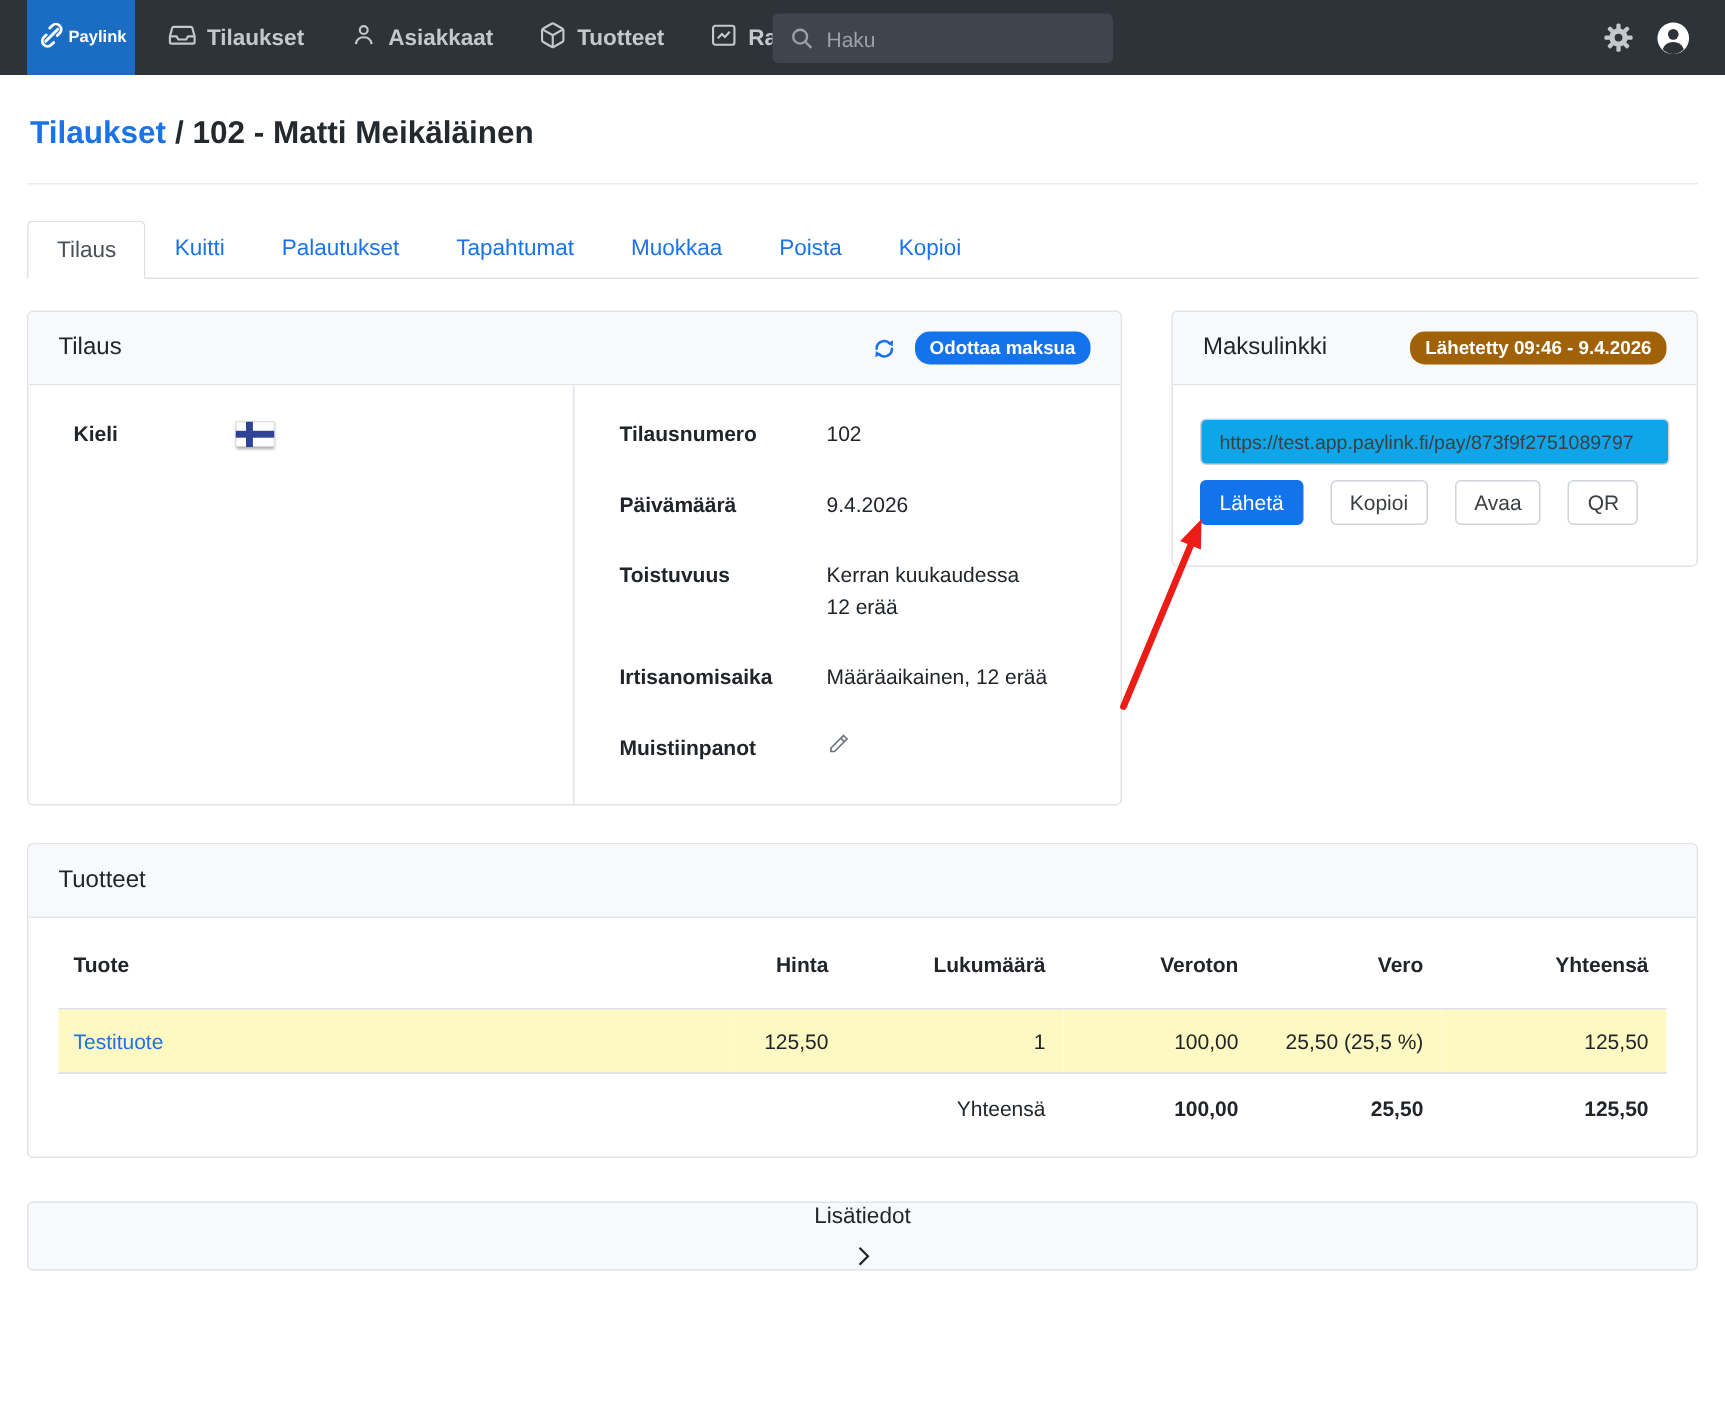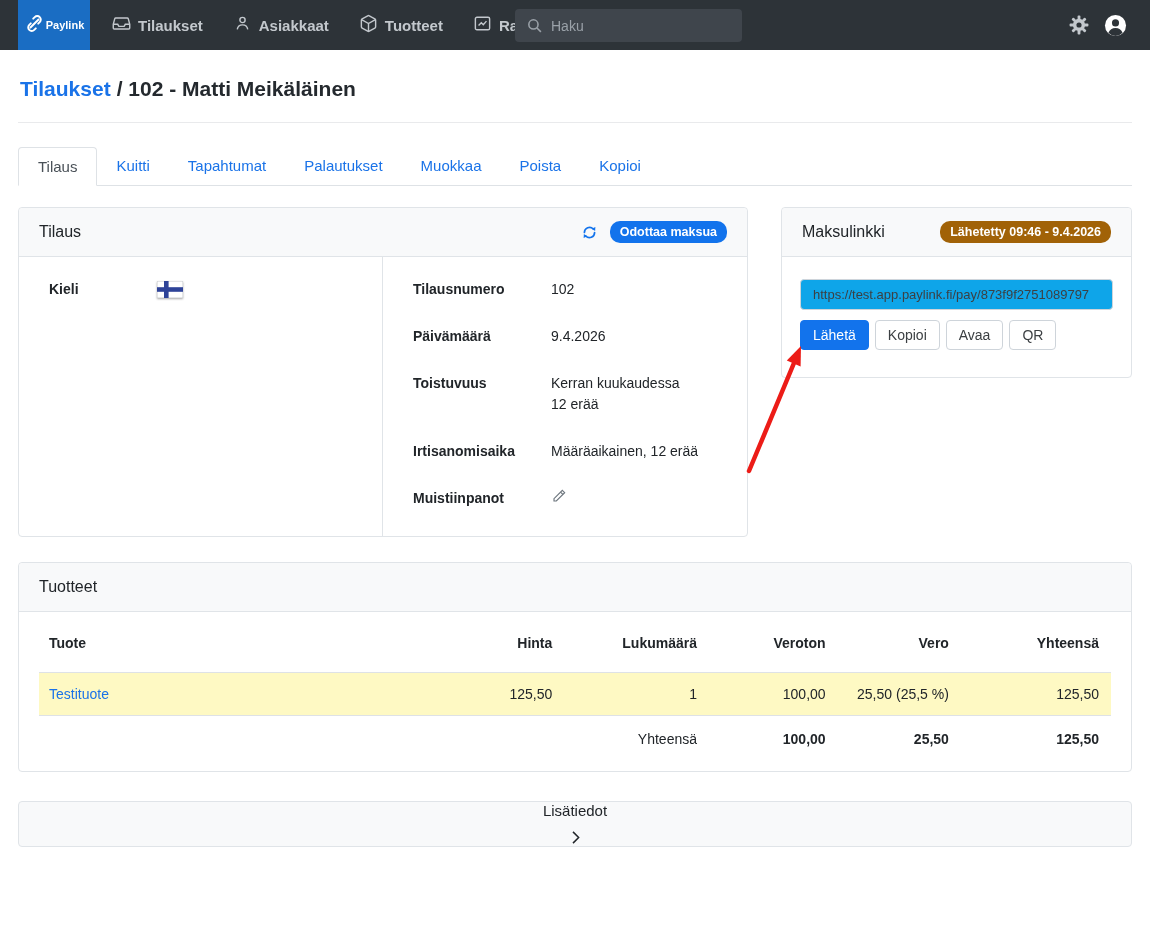--- a/index.html
+++ b/index.html
@@ -55,21 +55,21 @@
   .left .dlabel { width:108px; }
   .right-col .dlabel { width:138px; }
   .dvalue a, .link { color:#1a73e8; text-decoration:none; cursor:pointer; }
   .muted { color:#b3b9bf; }
   .flag { box-shadow:0 1px 2px rgba(0,0,0,.35); display:inline-block; margin-top:2px; }
   
   .link-card { flex:1; }
   .link-body { padding:22px 18px 27px; }
   .url-input { width:100%; height:31px; background:#0ea5e9; border:1px solid #ced4da; border-radius:4px;
                font-size:13px; color:#3c4043; padding:0 12px; font-family:inherit; }
-  .btn-row { display:flex; gap:6px; margin-top:10px; }
+  .btn-row { display:flex; gap:18px; margin-top:10px; }
   .btn { height:30px; padding:0 12px; border-radius:4px; font-size:14px; border:1px solid #ced4da;
          background:#fff; color:#3c4043; cursor:pointer; font-family:inherit; }
   .btn-primary { background:#1273ec; border-color:#1273ec; color:#fff; }
   
   .products-card { margin-top:25px; }
   .products-body { padding:0 20px 14px; }
   table { width:100%; border-collapse:collapse; font-size:14px; }
   thead th { text-align:right; font-weight:700; padding:23px 12px 21px; border-bottom:1px solid #dee2e6; }
   thead th:first-child { text-align:left; padding-left:10px; }
   tbody td { text-align:right; padding:13px 12px; background:#fef9c3; border-bottom:1px solid #dee2e6; }
@@ -172,22 +172,22 @@
 <div class="content">
 
   <h1 class="page-title">
     <a class="bc-link">Tilaukset</a><span class="bc-current">/ 102 - Matti Meikäläinen</span>
   </h1>
   <div class="title-divider"></div>
 
   <div class="tabs">
     <div class="tab active">Tilaus</div>
     <div class="tab">Kuitti</div>
+    <div class="tab">Palautukset</div>
     <div class="tab">Tapahtumat</div>
-    <div class="tab">Palautukset</div>
     <div class="tab">Muokkaa</div>
     <div class="tab">Poista</div>
     <div class="tab">Kopioi</div>
   </div>
 
   <div class="cards-row">
 
     <div class="card order-card">
       <div class="card-header">
         <span>Tilaus</span>

